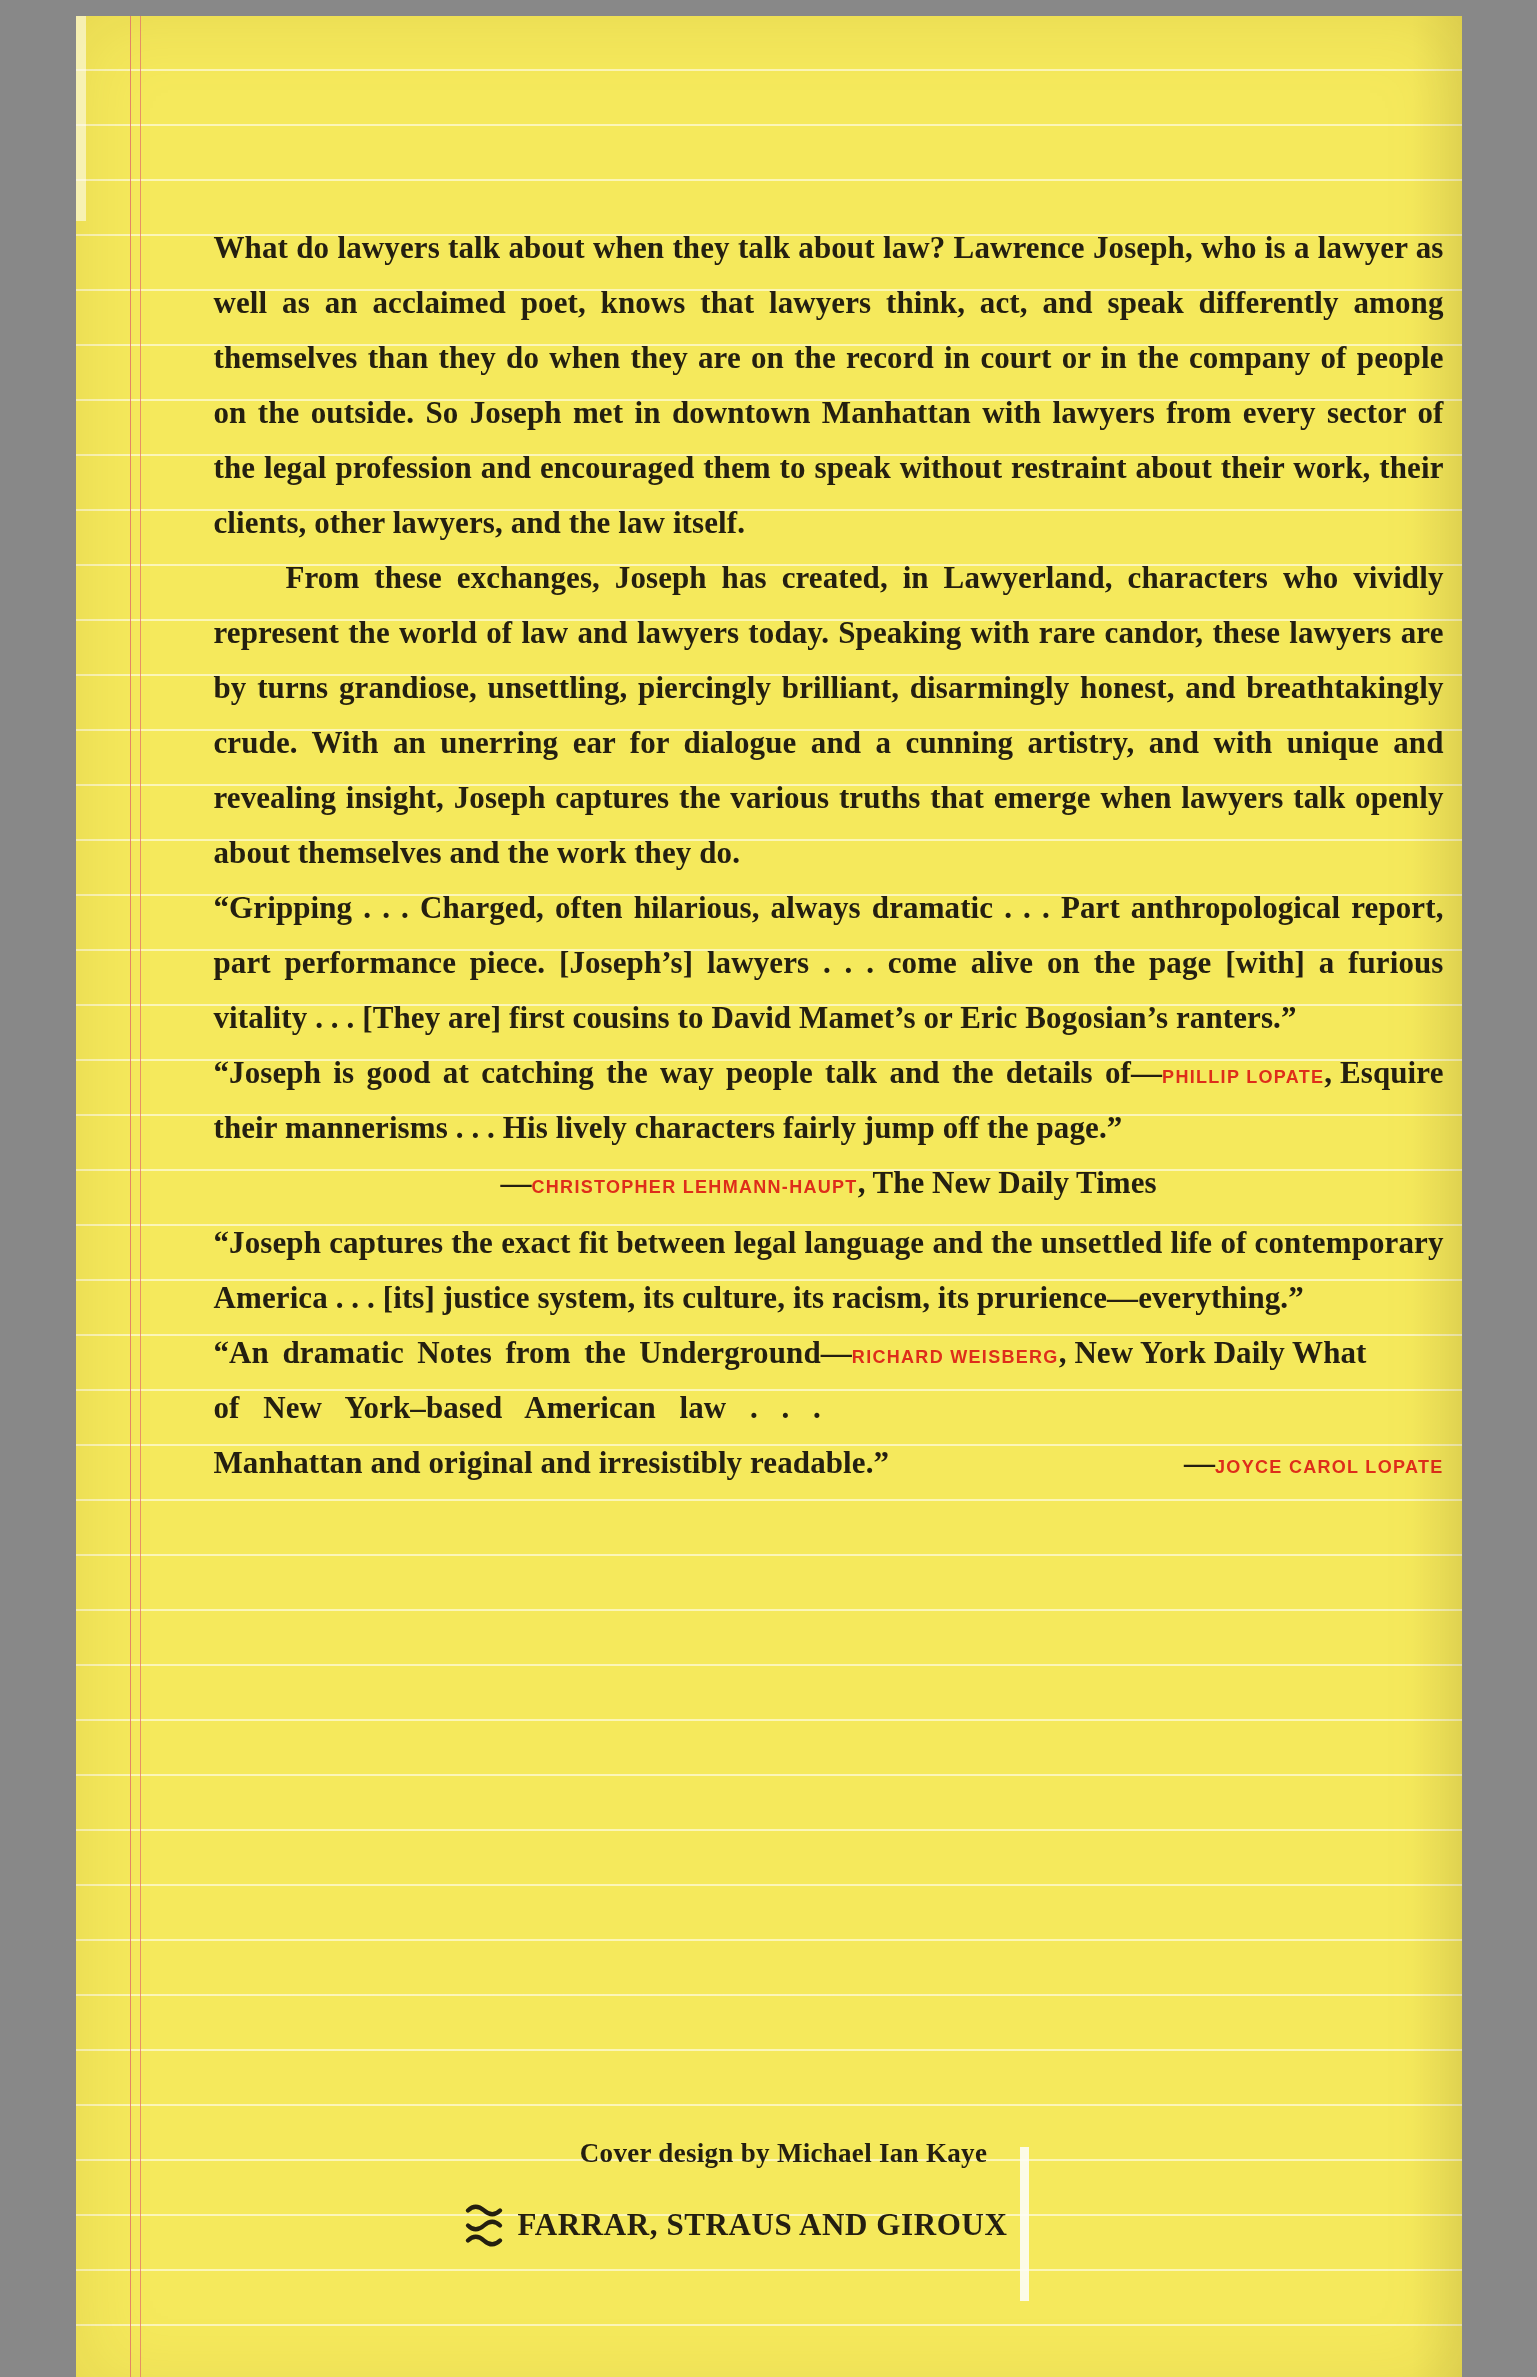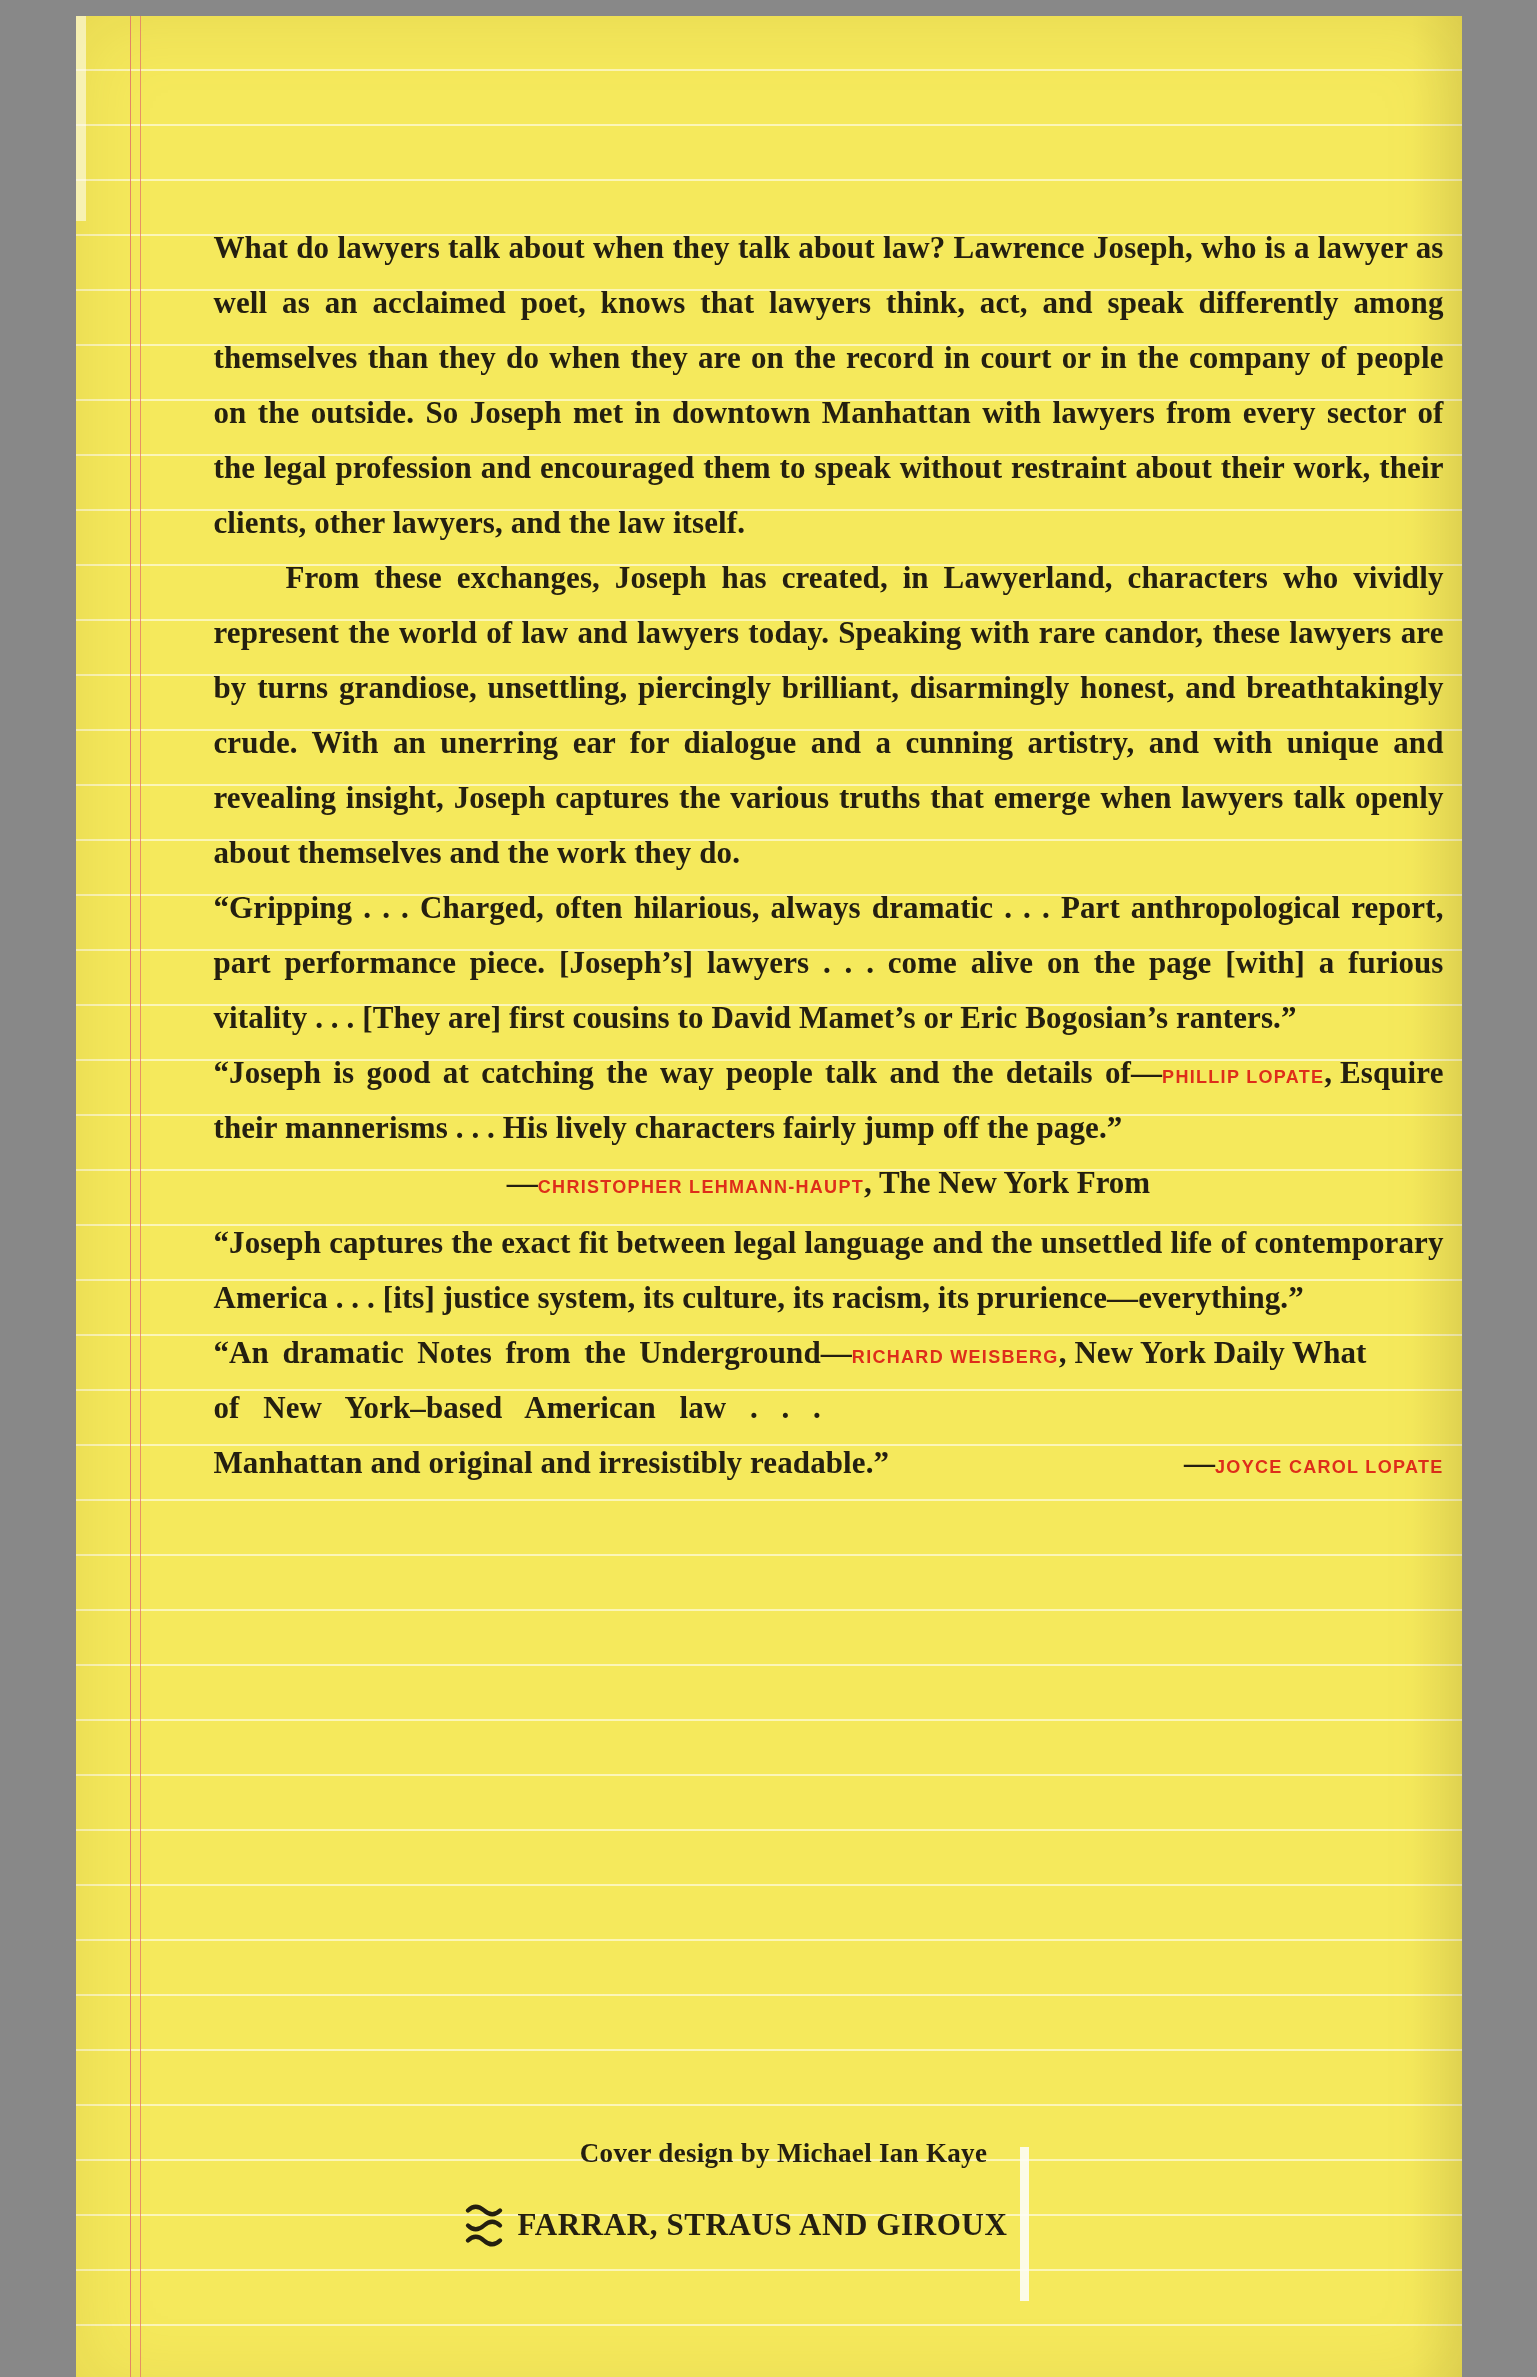--- a/index.html
+++ b/index.html
@@ -103,21 +103,21 @@
 
   <div class="content">
 
     <p class="body">What do lawyers talk about when they talk about law? Lawrence Joseph, who is a lawyer as well as an acclaimed poet, knows that lawyers think, act, and speak differently among themselves than they do when they are on the record in court or in the company of people on the outside. So Joseph met in downtown Manhattan with lawyers from every sector of the legal profession and encouraged them to speak without restraint about their work, their clients, other lawyers, and the law itself.</p>
 
     <p class="body indent"><span>From these exchanges, Joseph has created, in </span><span class="ital">Lawyerland</span><span>, characters who vividly represent the world of law and lawyers today. Speaking with rare candor, these lawyers are by turns grandiose, unsettling, piercingly brilliant, disarmingly honest, and breathtakingly crude. With an unerring ear for dialogue and a cunning artistry, and with unique and revealing insight, Joseph captures the various truths that emerge when lawyers talk openly about themselves and the work they do.</span></p>
 
     <p class="body q1"><span>“Gripping . . . Charged, often hilarious, always dramatic . . . Part anthropological report, part performance piece. [Joseph’s] lawyers . . . come alive on the page [with] a furious vitality . . . [They are] first cousins to David Mamet’s or Eric Bogosian’s ranters.”</span><span class="attr right"><span>—</span><span class="red">PHILLIP LOPATE</span><span>, </span><span class="ital">Esquire</span></span></p>
 
     <p class="body q2"><span>“Joseph is good at catching the way people talk and the details of their mannerisms . . . His lively characters fairly jump off the page.”</span></p>
-    <div class="attr-line"><span>—</span><span class="red">CHRISTOPHER LEHMANN-HAUPT</span><span>, </span><span class="ital">The New York From</span></div>
+    <div class="attr-line"><span>—</span><span class="red">CHRISTOPHER LEHMANN-HAUPT</span><span>, </span><span class="ital">The New Daily Times</span></div>
 
     <p class="body q3"><span>“Joseph captures the exact fit between legal language and the unsettled life of contemporary America . . . [its] justice system, its culture, its racism, its prurience—everything.”</span><span class="attr offset"><span>—</span><span class="red">RICHARD WEISBERG</span><span>, </span><span>New York </span><span class="ital">Daily What</span></span></p>
 
     <p class="body q4"><span>“An dramatic </span><span class="ital">Notes from the Underground</span><span> of New York–based American law . . . Manhattan and original and irresistibly readable.”</span><span class="attr right"><span>—</span><span class="red">JOYCE CAROL LOPATE</span></span></p>
 
   </div>
 
   <div class="credit">Cover design by Michael Ian Kaye</div>
 
   <div class="publisher-row">

